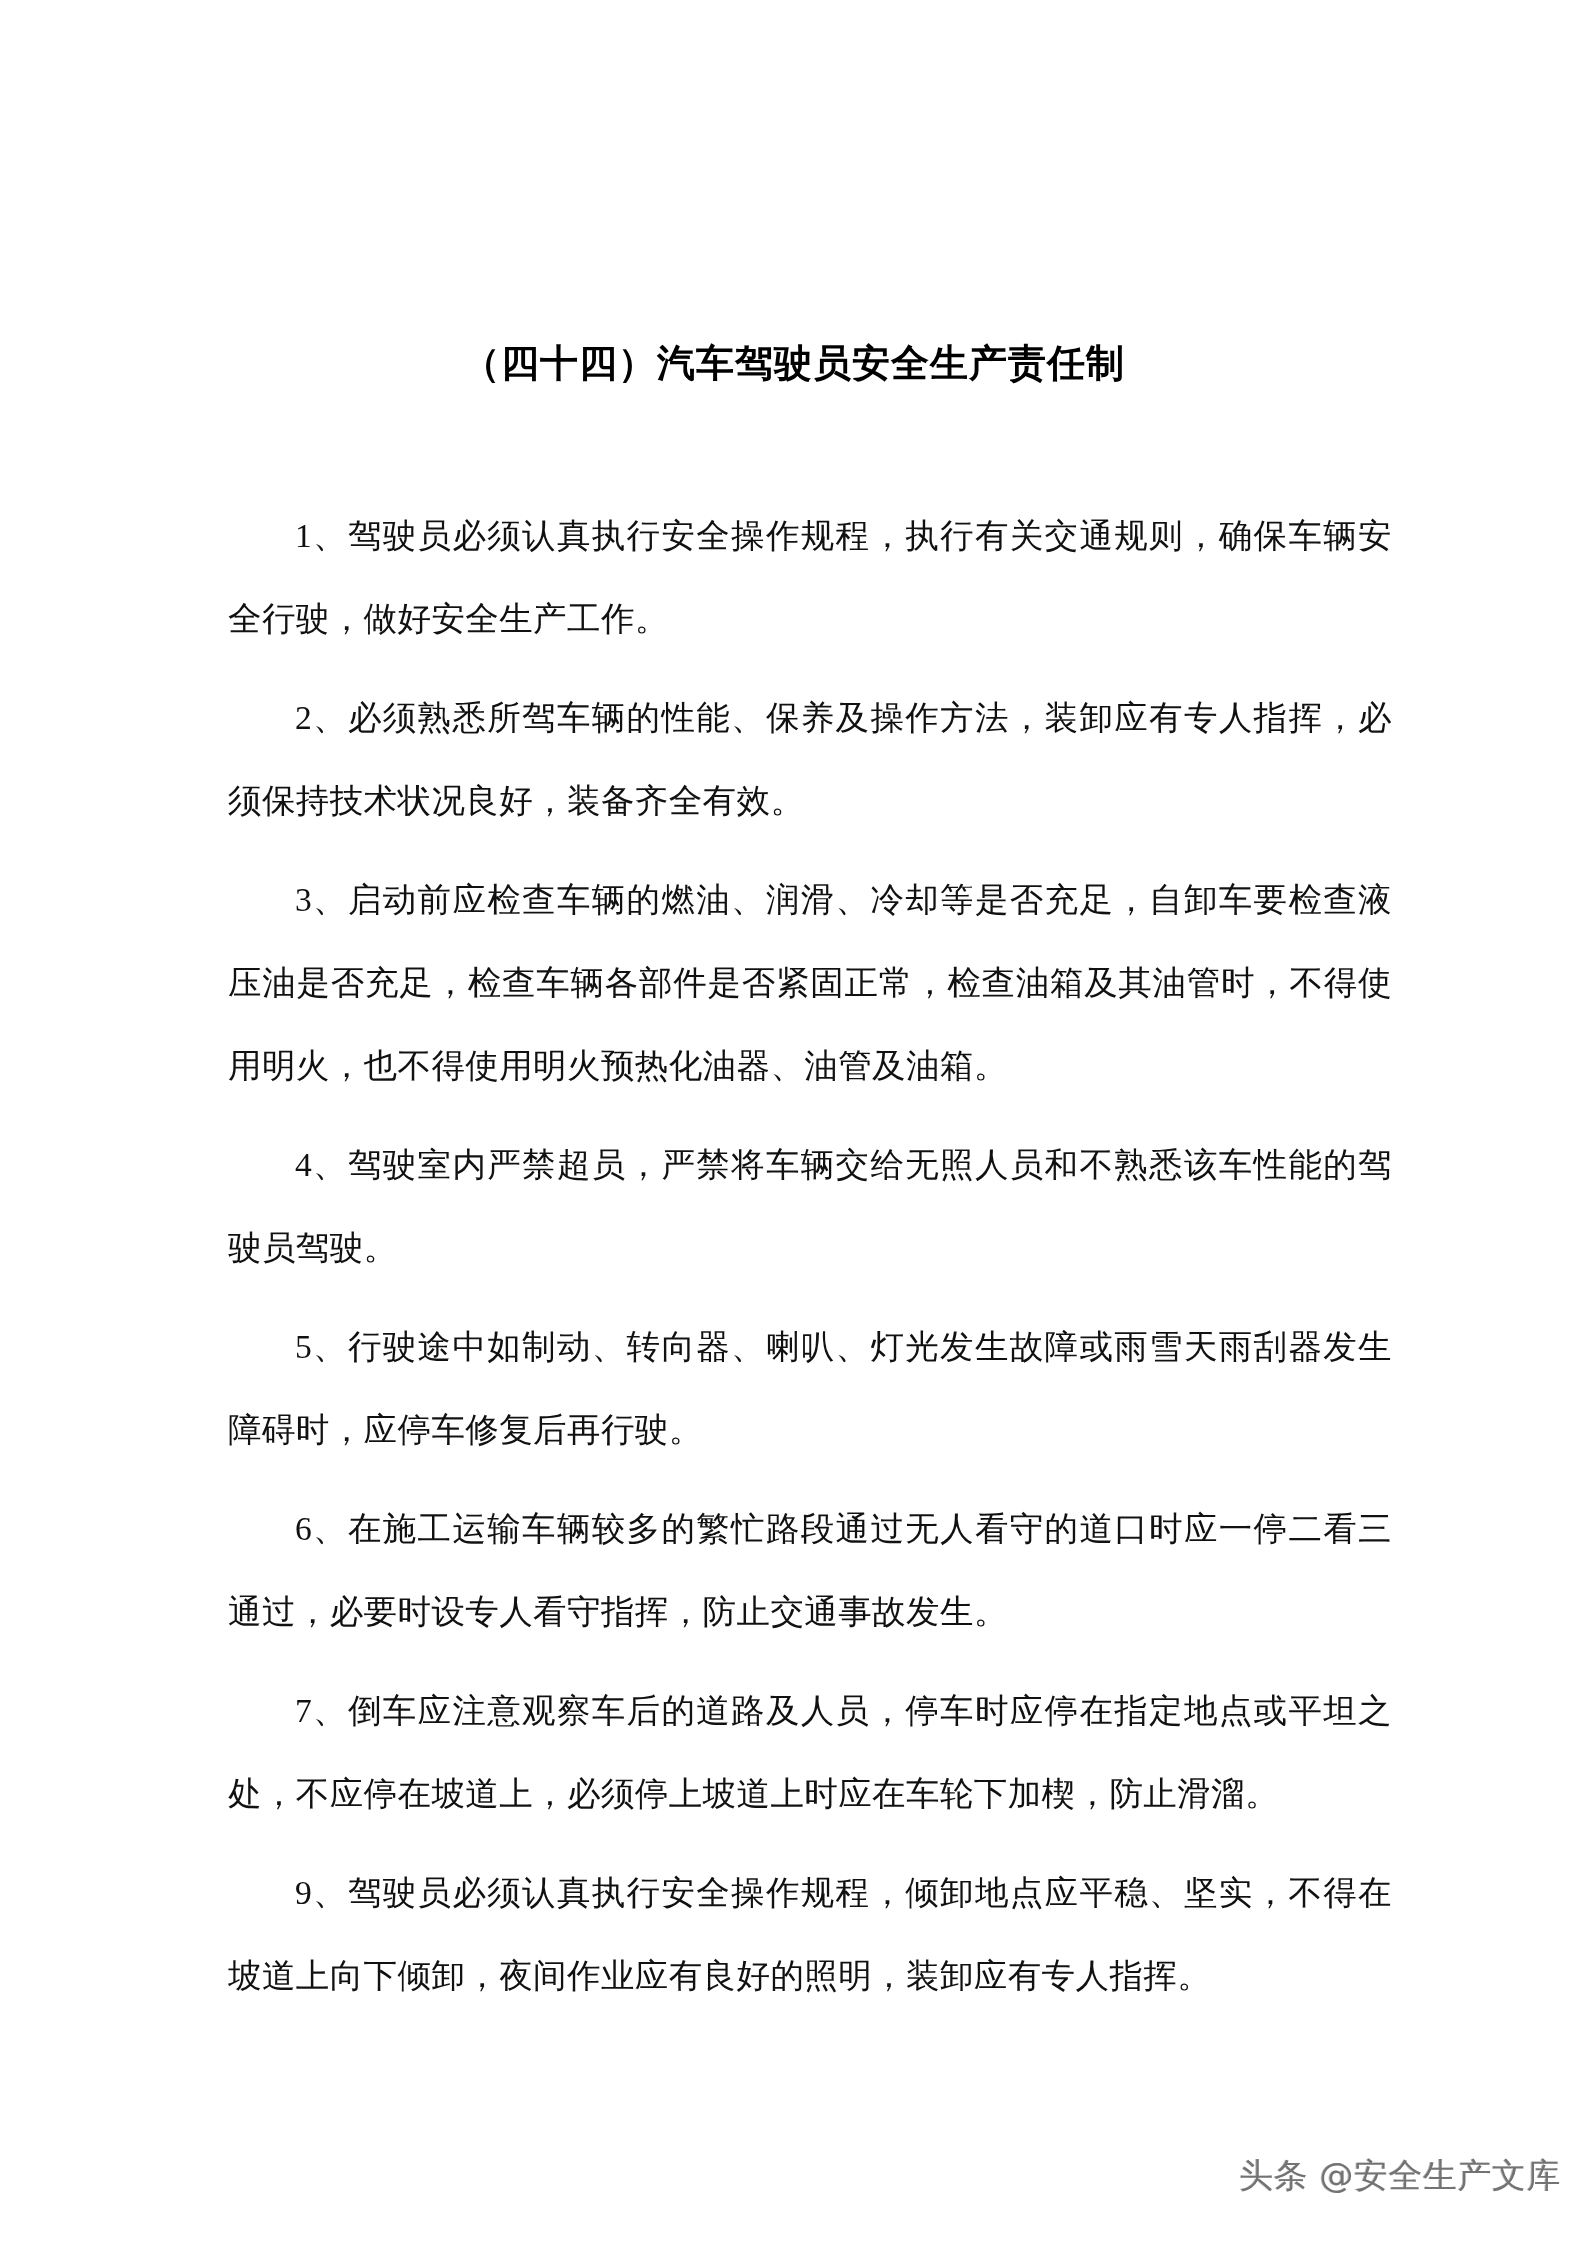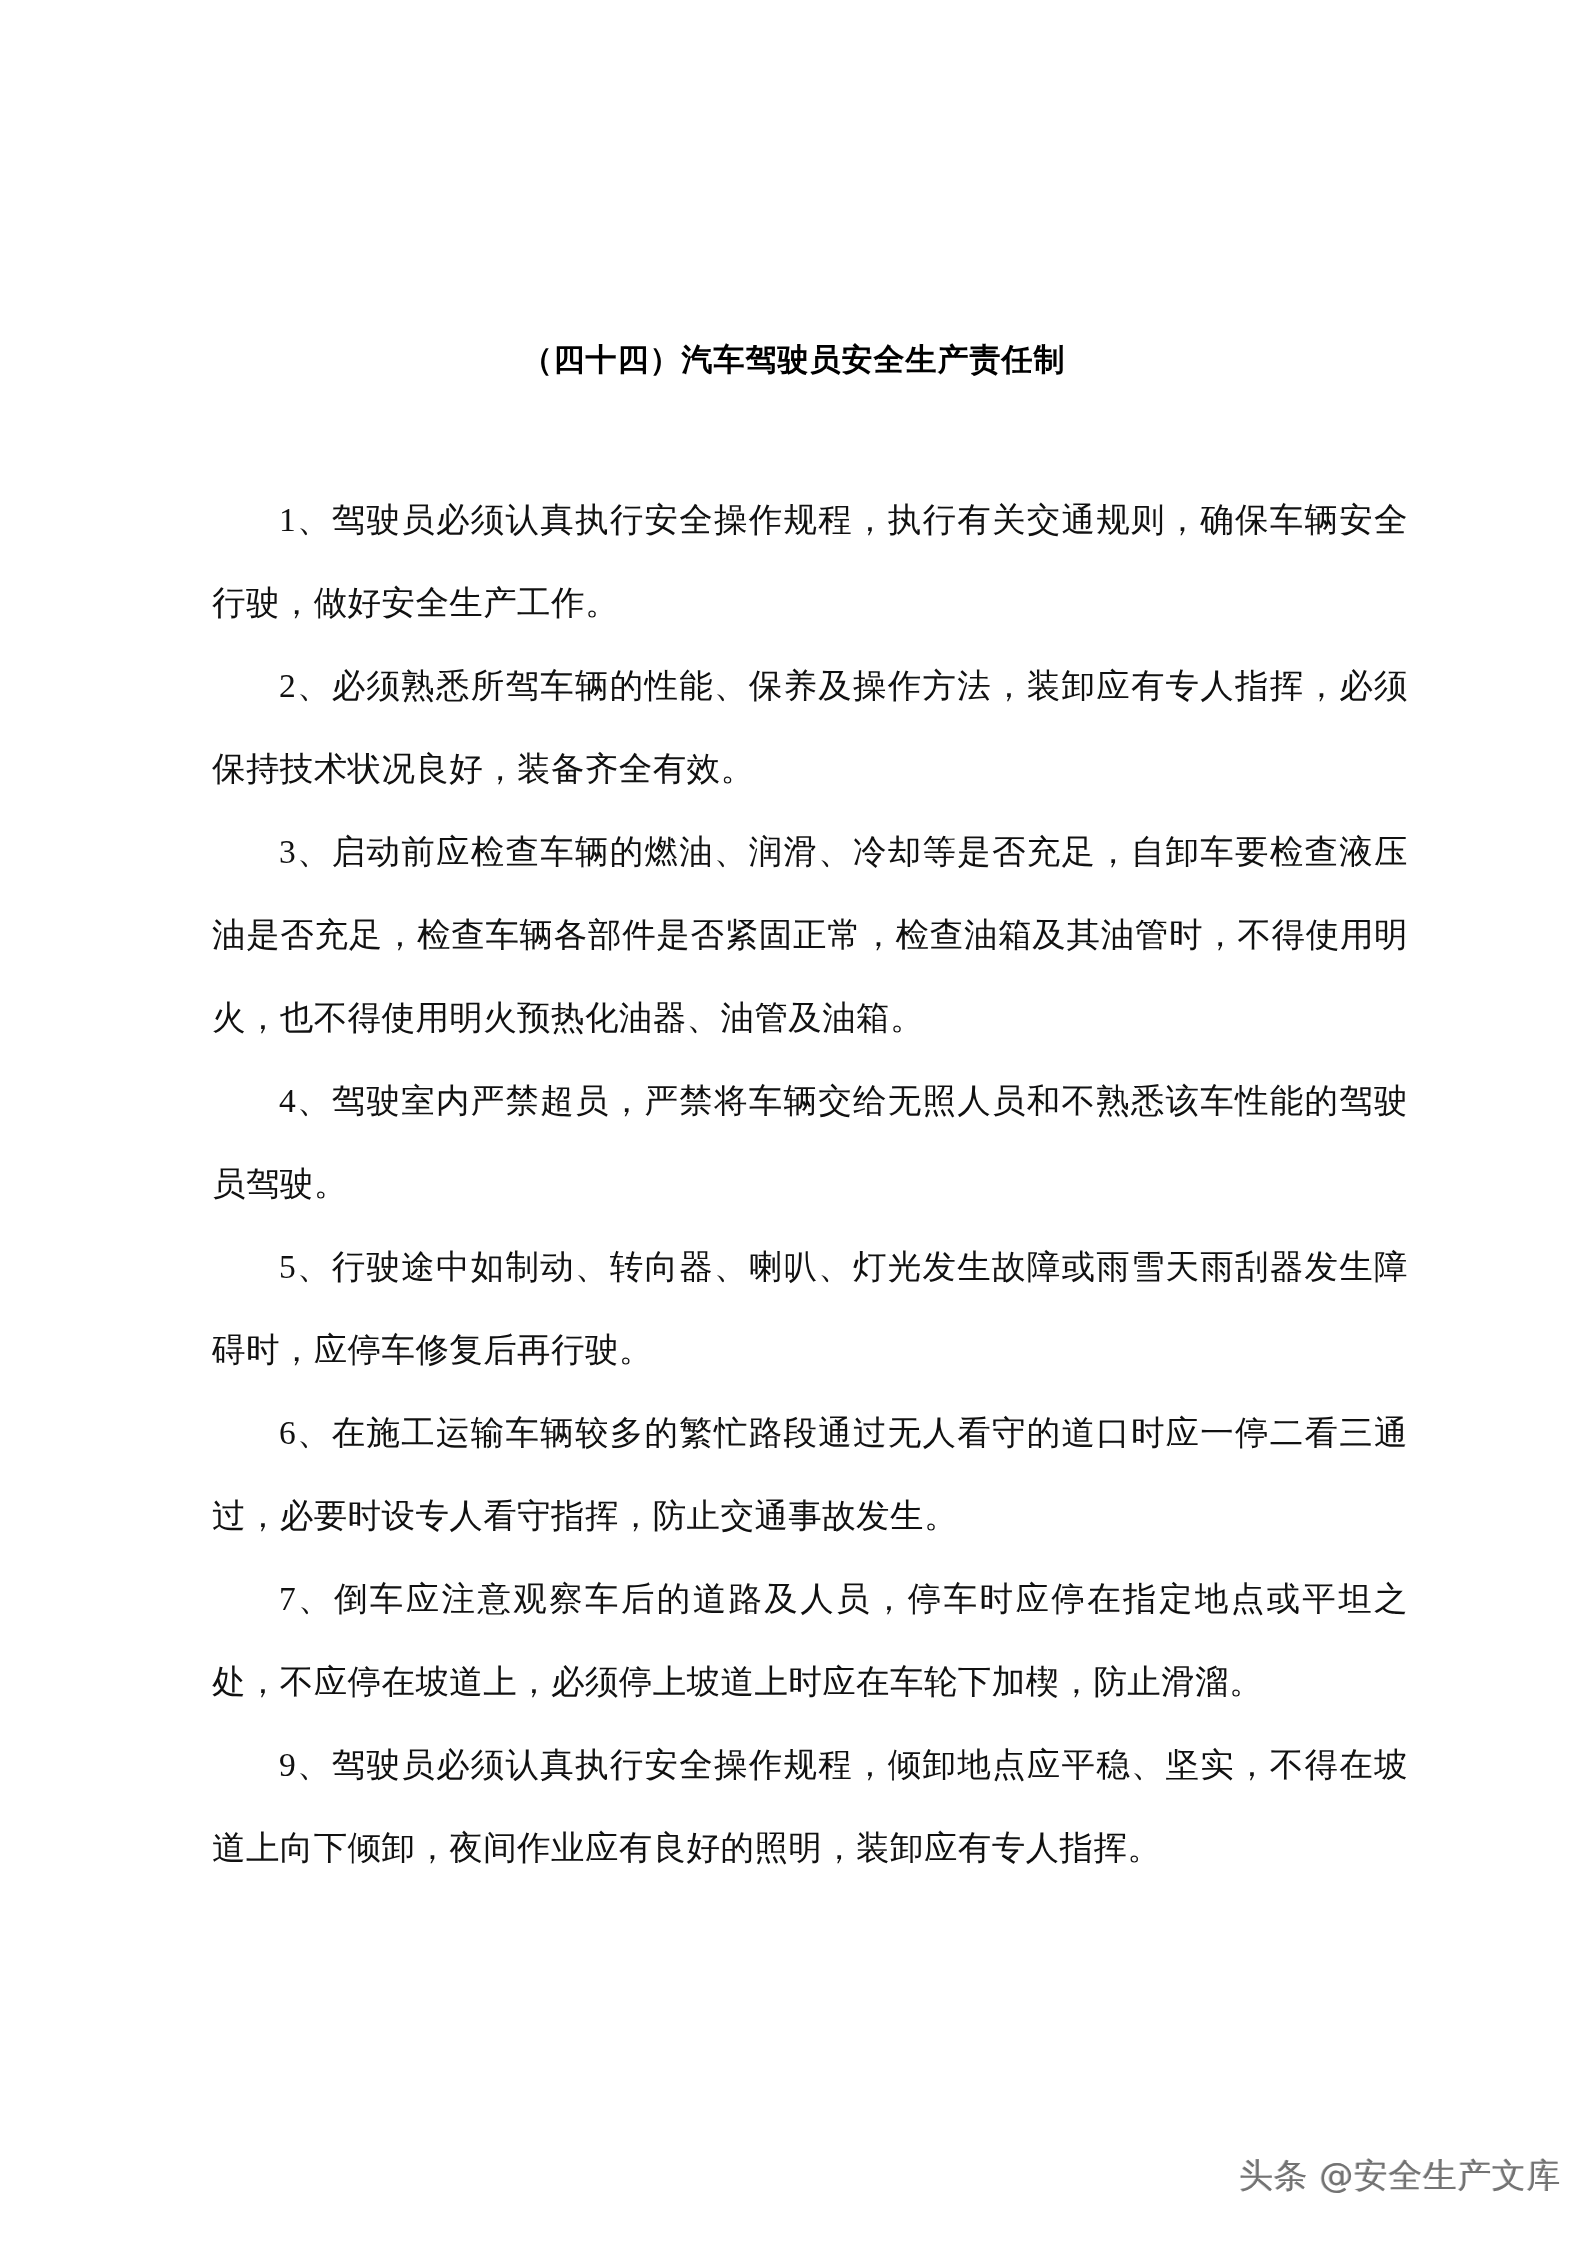--- a/index.html
+++ b/index.html
@@ -15,33 +15,33 @@
       color: #111111;
       font-family: "DejaVu Serif", "Liberation Serif", serif;
     }
     .page-title {
       position: absolute;
       top: 308px;
       left: 0;
       width: 1587px;
       text-align: center;
       font-family: "DejaVu Sans", "Liberation Sans", sans-serif;
-      font-size: 31px;
+      font-size: 38px;
       line-height: 60px;
       letter-spacing: 1px;
       color: #000000;
     }
     .content {
       position: absolute;
       top: 478px;
       left: 212px;
       width: 1196px;
     }
     .para {
-      margin: 0;
+      margin: 16px;
       font-size: 33.5px;
       line-height: 83px;
       text-indent: 2em;
       text-align: justify;
       text-align-last: left;
       letter-spacing: 0.4px;
       color: #111111;
     }
     .para .num {
       font-family: "Liberation Serif", "DejaVu Serif", serif;

